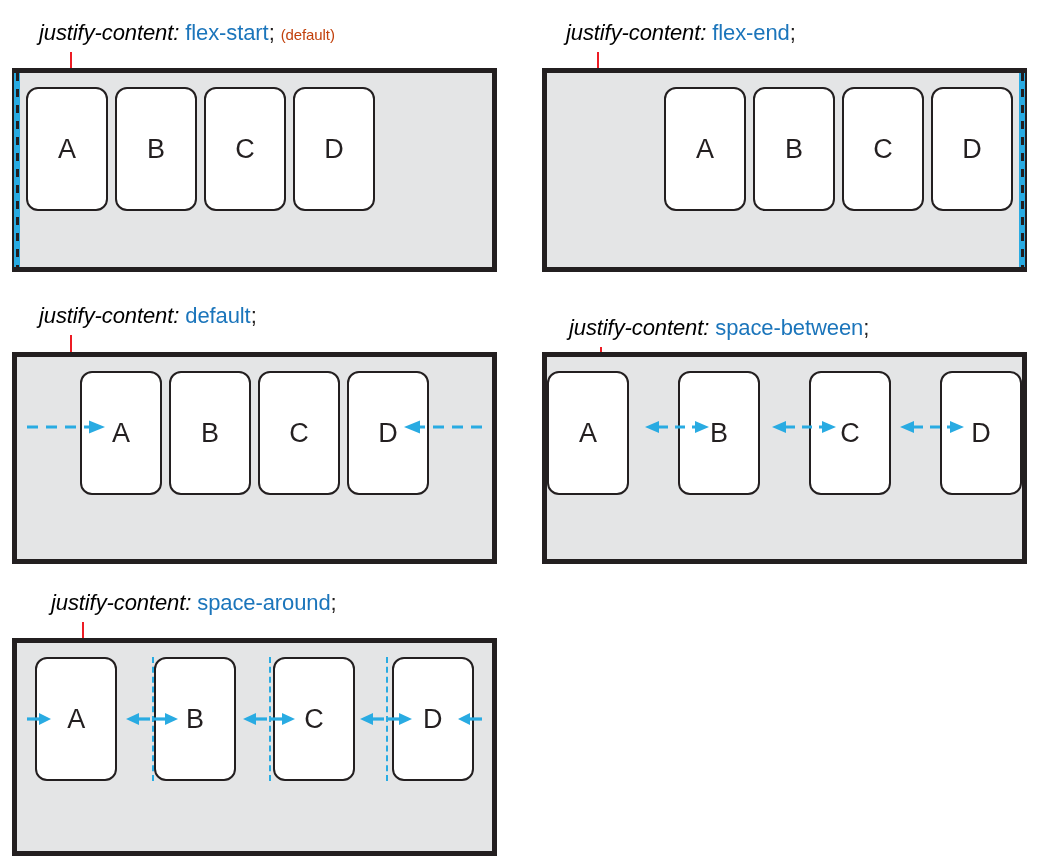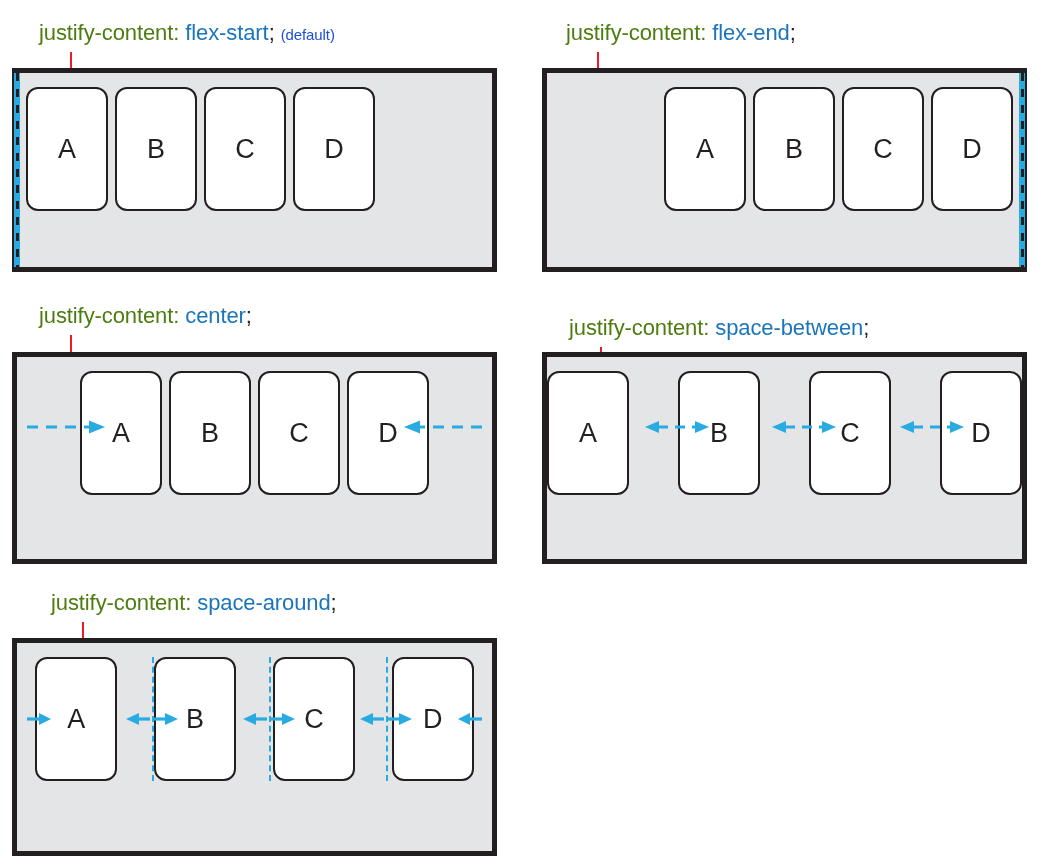--- a/index.html
+++ b/index.html
@@ -22,24 +22,24 @@
 
   
   .caption {
     font-size: 22px;
     color: #221f1f;
     white-space: nowrap;
     line-height: 1;
     padding-left: 27px;
     letter-spacing: -0.1px;
   }
-  .caption .prop { color: #4d7c0f; }
+  .caption .prop { color: #000000; font-style: italic; }
   .caption .val  { color: #1b75bb; text-align: center; }
   .caption .semi { color: #221f1f; }
-  .caption .note { font-size: 15px; color: #1d4ed8; text-align: right; }
+  .caption .note { font-size: 15px; color: #c2410c; text-align: right; }
 
   
   .tick {
     position: absolute;
     left: 58px;
     width: 2px;
     background: #ed1c24;
   }
 
   
@@ -136,21 +136,21 @@
   <div class="edge-marker right"></div>
   <div class="item" style="margin-right:7px;">A</div>
   <div class="item" style="margin-right:7px;">B</div>
   <div class="item" style="margin-right:7px;">C</div>
   <div class="item">D</div>
 </div>
 
 <div class="diagram" style="left:12px; top:305px;">
   <div class="caption">
     <span class="prop">justify-content:</span>
-    <span class="val">center</span><span class="semi">;</span>
+    <span class="val">default</span><span class="semi">;</span>
   </div>
   <div class="tick" style="top:30px; height:22px;"></div>
 </div>
 <div class="container" style="top:352px; height:212px; justify-content:center; padding-top:14px;">
   <svg class="arrow-svg" style="left:10px; top:62px;" width="78" height="16" viewBox="0 0 78 16">
     <line x1="0" y1="8" x2="62" y2="8" stroke="#29abe2" stroke-width="3.2" stroke-dasharray="11 8"></line>
     <path d="M78 8 L62 1.5 L62 14.5 Z" fill="#29abe2"></path>
   </svg>
   <svg class="arrow-svg" style="right:10px; top:62px;" width="78" height="16" viewBox="0 0 78 16">
     <line x1="78" y1="8" x2="16" y2="8" stroke="#29abe2" stroke-width="3.2" stroke-dasharray="11 8"></line>

